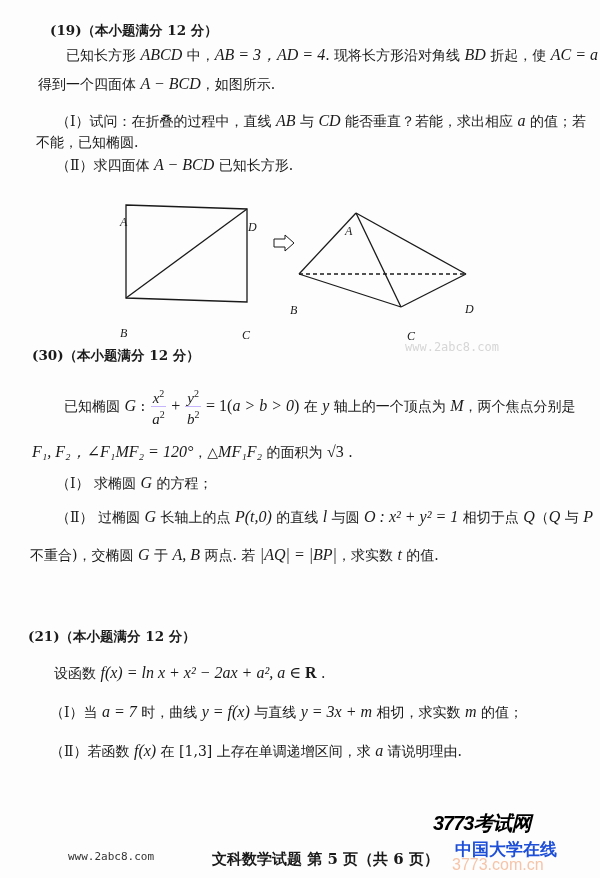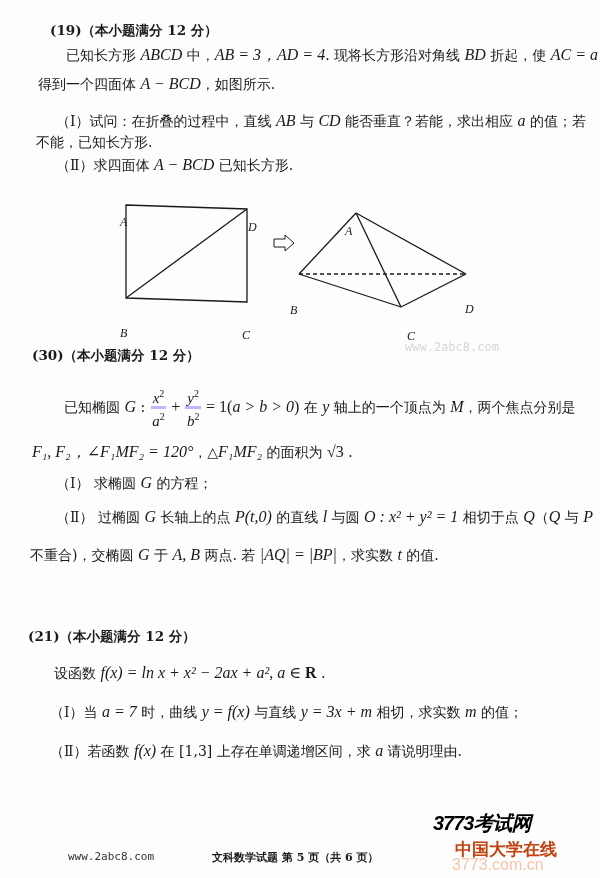--- a/index.html
+++ b/index.html
@@ -7,44 +7,44 @@
     width: 600px; height: 878px; position: relative; overflow: hidden;
     background: #fdfdfd; color: #1a1a1a;
     font-family: "DejaVu Serif", "Liberation Serif", serif;
   }
   .ln { position: absolute; white-space: nowrap; font-size: 14px; line-height: 18px; }
   .hdr { font-size: 13.5px; font-weight: bold; }
   .m { font-family: "Liberation Serif", "DejaVu Serif", serif; font-style: italic; font-size: 16px; margin-top: 24px; }
   .up { font-family: "Liberation Serif", serif; font-size: 16px; }
   .frac { display: inline-block; vertical-align: middle; text-align: center; margin: 0 1px; }
   .frac span { display: block; font-family: "Liberation Serif", serif; font-style: italic; font-size: 15px; line-height: 16px; }
-  .frac .num { border-bottom: 3px solid #c4b5fd; padding: 0 2px; }
+  .frac .num { border-bottom: 1px solid #c4b5fd; padding: 0 2px; }
   sup, sub { font-size: 10px; font-style: normal; }
   .wm { position: absolute; font-family: "DejaVu Sans Mono", monospace; color: #d6d6d6; font-size: 12px; }
-  .foot { position: absolute; font-size: 11px; }
+  .foot { position: absolute; font-size: 15px; }
   svg { position: absolute; left: 0; top: 0; }
   .logo1 { position: absolute; left: 433px; top: 810px; font-family: "Liberation Sans", sans-serif; font-style: italic; font-weight: bold; font-size: 20px; color: #000000; letter-spacing: -1px; }
-  .logo2 { position: absolute; left: 455px; top: 838px; font-family: Liberation Serif, serif; font-weight: bold; font-size: 17px; color: #c2410c; }
+  .logo2 { position: absolute; left: 455px; top: 838px; font-family: Liberation Serif, serif; font-weight: bold; font-size: 17px; color: #1d4ed8; }
   .logo3 { position: absolute; left: 452px; top: 856px; font-family: "Liberation Sans", sans-serif; font-size: 16px; color: #f6c4a8; }
 </style>
 </head>
 <body>
 
 <div class="ln hdr" style="left:38px;top:21px;margin-left:12px;">(19)（本小题满分 12 分）</div>
 
 <div class="ln" style="left:66px;top:46px;">
   <span>已知长方形 </span><span class="m">ABCD</span><span> 中，</span><span class="m">AB = 3，AD = 4</span><span>. 现将长方形沿对角线 </span><span class="m">BD</span><span> 折起，使 </span><span class="m">AC = a</span><span>，</span>
 </div>
 <div class="ln" style="left:38px;top:75px;">
   <span>得到一个四面体 </span><span class="m">A − BCD</span><span>，如图所示.</span>
 </div>
 <div class="ln" style="left:56px;top:112px;">
   <span>（Ⅰ）试问：在折叠的过程中，直线 </span><span class="m">AB</span><span> 与 </span><span class="m">CD</span><span> 能否垂直？若能，求出相应 </span><span class="m">a</span><span> 的值；若</span>
 </div>
-<div class="ln" style="left:36px;top:133px;">不能，已知长方形.</div>
+<div class="ln" style="left:36px;top:133px;">不能，已知椭圆.</div>
 <div class="ln" style="left:56px;top:156px;">
   <span>（Ⅱ）求四面体 </span><span class="m">A − BCD</span><span> 已知长方形.</span>
 </div>
 
 <svg width="600" height="878">
   <g stroke="#1a1a1a" stroke-width="1.3" fill="none">
     <polygon points="126,205 247,209 247,302 126,298"></polygon>
     <line x1="126" y1="298" x2="247" y2="209"></line>
     <line x1="356" y1="213" x2="299" y2="274"></line>
     <line x1="356" y1="213" x2="466" y2="274"></line>
@@ -66,21 +66,21 @@
 <div class="ln m" style="left:465px;top:276px;font-size:12px;">D</div>
 <div class="ln m" style="left:407px;top:303px;font-size:12px;">C</div>
 
 <div class="ln hdr" style="left:32px;top:346px;">(30)（本小题满分 12 分）</div>
 <div class="wm" style="left:405px;top:340px;">www.2abc8.com</div>
 
 <div class="ln" style="left:64px;top:386px;line-height:38px;">
   <span>已知椭圆 </span><span class="m">G</span><span> : </span><span class="frac"><span class="num"><span style="display:inline">x</span><sup>2</sup></span><span><span style="display:inline">a</span><sup>2</sup></span></span><span class="up"> + </span><span class="frac"><span class="num"><span style="display:inline">y</span><sup>2</sup></span><span><span style="display:inline">b</span><sup>2</sup></span></span><span class="up"> = 1(</span><span class="m">a &gt; b &gt; 0</span><span class="up">)</span><span> 在 </span><span class="m">y</span><span> 轴上的一个顶点为 </span><span class="m">M</span><span>，两个焦点分别是</span>
 </div>
 <div class="ln" style="left:32px;top:443px;">
-  <span class="m">F₁, F₂</span><span class="m">，∠F₁MF₂ = 120°</span><span>，△</span><span class="m">F₁MF₂</span><span> 的面积为 </span><span class="up">√3</span><span> .</span>
+  <span class="m">F₁, F₂</span><span class="m">，∠F₁MF₂ = 120°</span><span>，△</span><span class="m">MF₁F₂</span><span> 的面积为 </span><span class="up">√3</span><span> .</span>
 </div>
 <div class="ln" style="left:56px;top:474px;">
   <span>（Ⅰ） 求椭圆 </span><span class="m">G</span><span> 的方程；</span>
 </div>
 <div class="ln" style="left:56px;top:508px;">
   <span>（Ⅱ） 过椭圆 </span><span class="m">G</span><span> 长轴上的点 </span><span class="m">P(t,0)</span><span> 的直线 </span><span class="m">l</span><span> 与圆 </span><span class="m">O : x² + y² = 1</span><span> 相切于点 </span><span class="m">Q</span><span>（</span><span class="m">Q</span><span> 与 </span><span class="m">P</span>
 </div>
 <div class="ln" style="left:30px;top:546px;">
   <span>不重合)，交椭圆 </span><span class="m">G</span><span> 于 </span><span class="m">A, B</span><span> 两点. 若 </span><span class="m">|AQ| = |BP|</span><span>，求实数 </span><span class="m">t</span><span> 的值.</span>
 </div>

